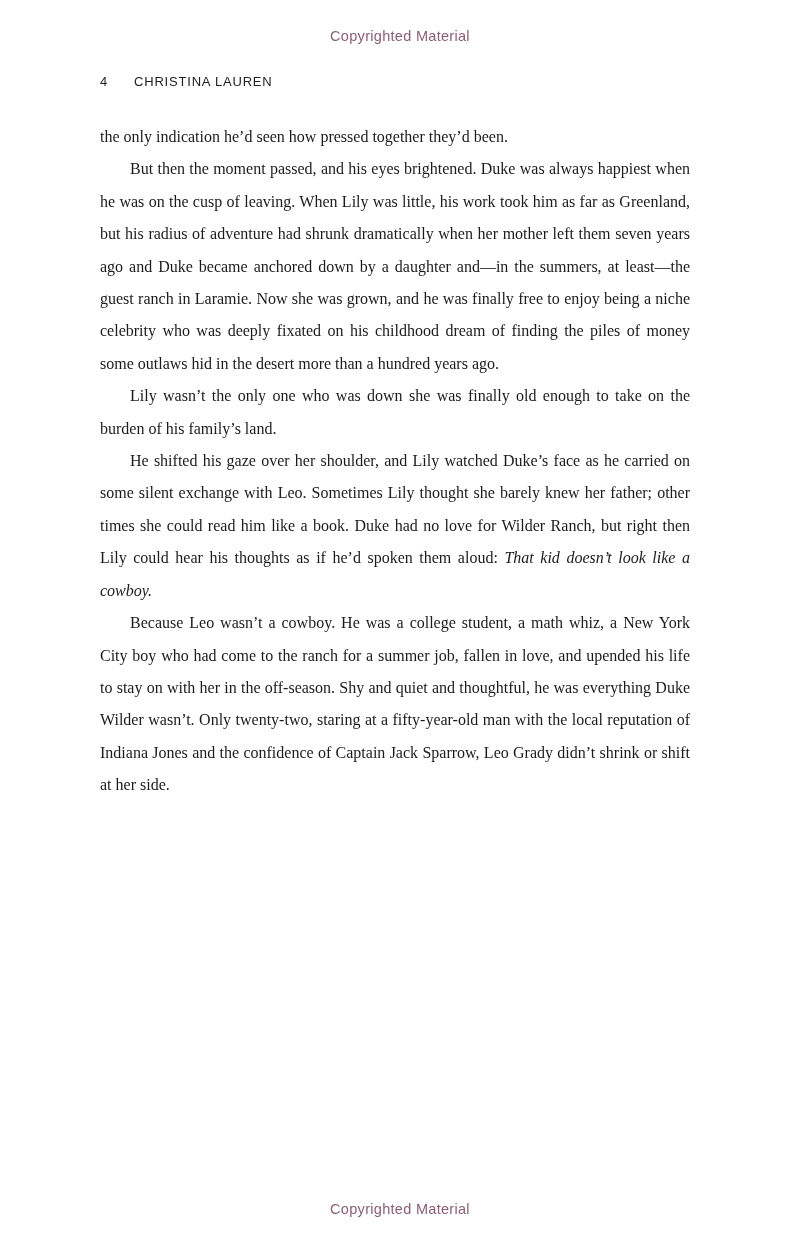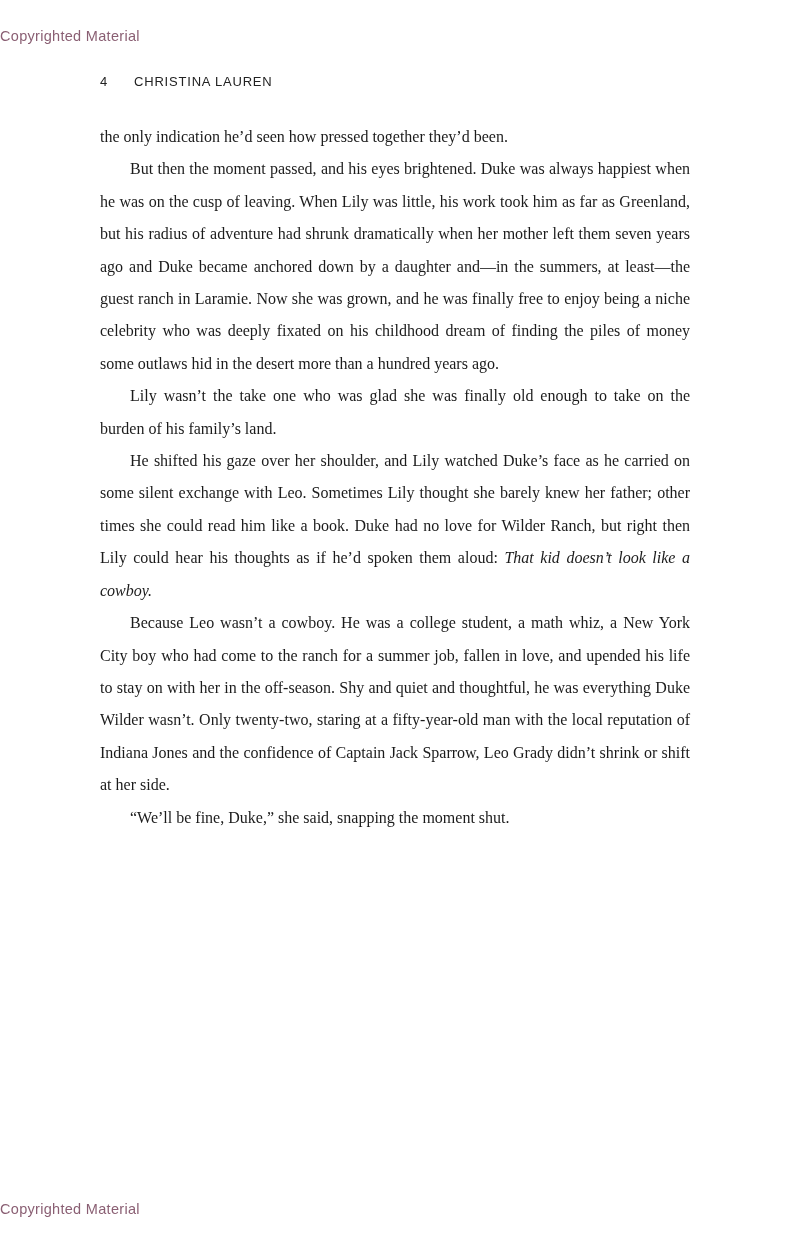--- a/index.html
+++ b/index.html
@@ -13,21 +13,21 @@
     height: 1244px;
     background: #ffffff;
     overflow: hidden;
     font-family: "Liberation Serif", serif;
     color: #1b1b1b;
   }
   .copyright {
     position: absolute;
     left: 0;
     width: 100%;
-    text-align: left;
+    text-align: center;
     font-family: "Liberation Sans", sans-serif;
     font-size: 14.5px;
     letter-spacing: 0.3px;
     color: var(--copyright-color, #8a5f73);
   }
   .copyright.top { top: 28px; }
   .copyright.bottom { top: 1201px; }
   .running-header {
     position: absolute;
     top: 74px;
@@ -67,20 +67,19 @@
 <div class="page" style="color: rgb(27, 27, 27); background: rgb(255, 255, 255);">
   <div class="copyright top">Copyrighted Material</div>
 
   <div class="running-header">
     <span class="page-number">4</span><span>CHRISTINA LAUREN</span>
   </div>
 
   <div class="body-text">
       <p><span>the only indication he’d seen how pressed together they’d been.</span></p>
       <p class="indent"><span>But then the moment passed, and his eyes brightened. Duke was always happiest when he was on the cusp of leaving. When Lily was little, his work took him as far as Greenland, but his radius of adventure had shrunk dramatically when her mother left them seven years ago and Duke became anchored down by a daughter and—in the summers, at least—the guest ranch in Laramie. Now she was grown, and he was finally free to enjoy being a niche celebrity who was deeply fixated on his childhood dream of finding the piles of money some outlaws hid in the desert more than a hundred years ago.</span></p>
-      <p class="indent"><span>Lily wasn’t the take one who was glad she was finally old enough to take on the burden of his family’s land.</span></p>
+      <p class="indent"><span>Lily wasn’t the only one who was down she was finally old enough to take on the burden of his family’s land.</span></p>
       <p class="indent"><span>He shifted his gaze over her shoulder, and Lily watched Duke’s face as he carried on some silent exchange with Leo. Sometimes Lily thought she barely knew her father; other times she could read him like a book. Duke had no love for Wilder Ranch, but right then Lily could hear his thoughts as if he’d spoken them aloud: </span><em>That kid doesn’t look like a cowboy.</em></p>
       <p class="indent"><span>Because Leo wasn’t a cowboy. He was a college student, a math whiz, a New York City boy who had come to the ranch for a summer job, fallen in love, and upended his life to stay on with her in the off-season. Shy and quiet and thoughtful, he was everything Duke Wilder wasn’t. Only twenty-two, staring at a fifty-year-old man with the local reputation of Indiana Jones and the confidence of Captain Jack Sparrow, Leo Grady didn’t shrink or shift at her side.</span></p>
-      <p class="indent"><span>“We’ll be fine, Duke,” she said, snapping the moment shut.</span></p>
     </div>
 
   <div class="copyright bottom">Copyrighted Material</div>
 </div>
 
 </body></html>

